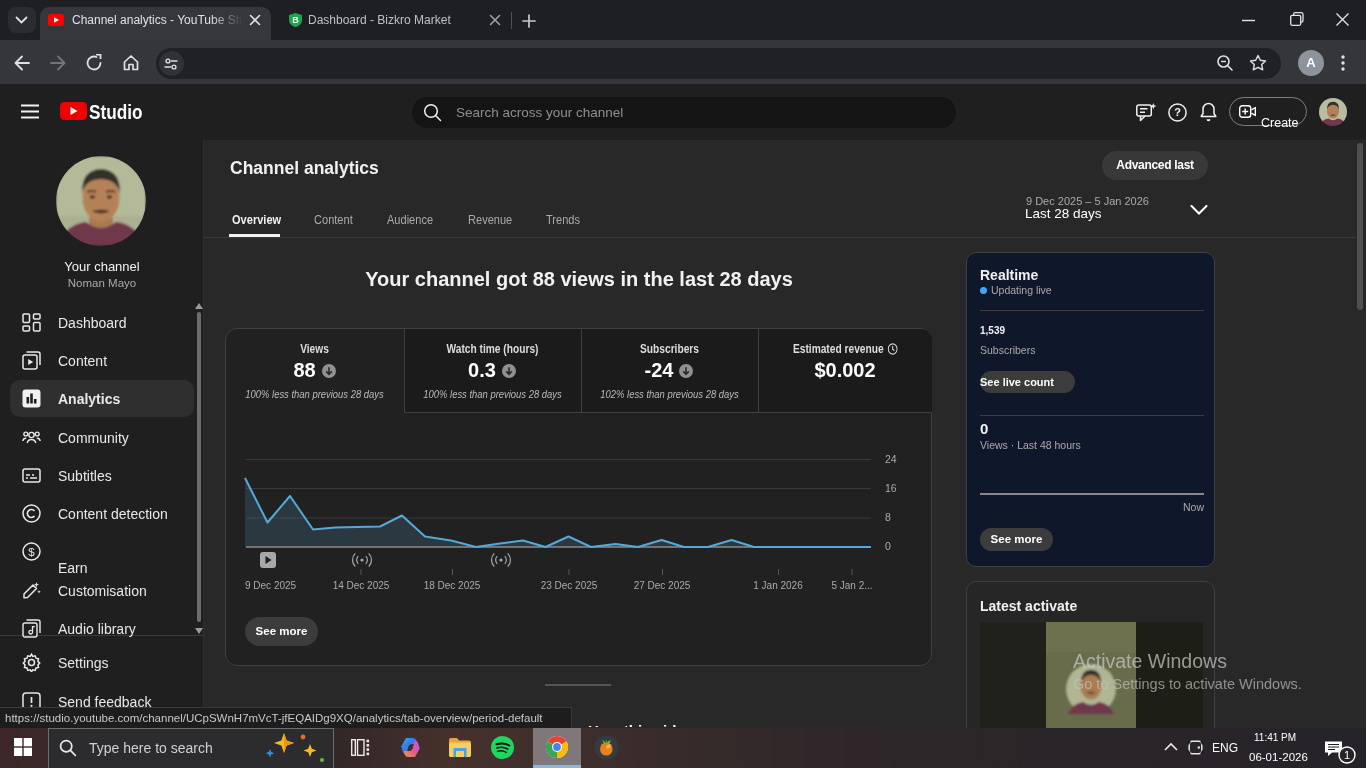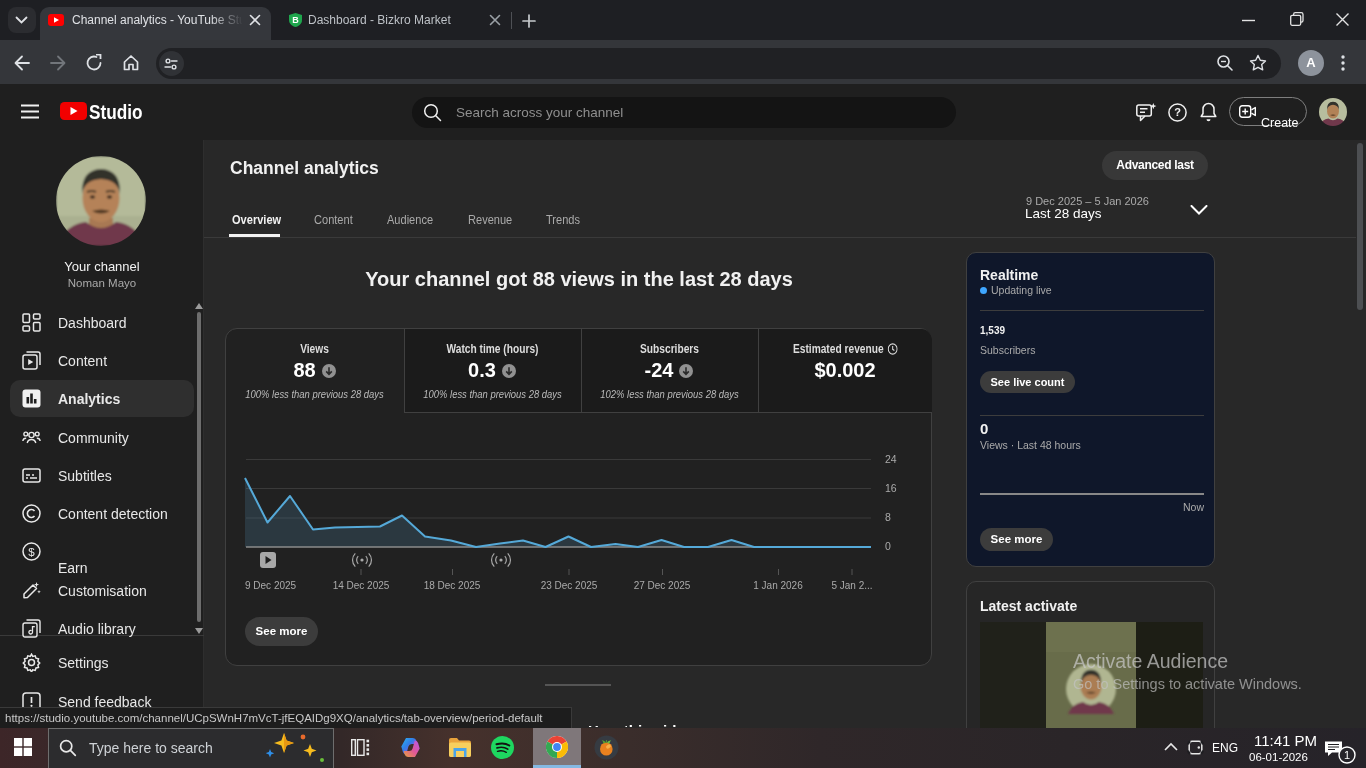--- a/index.html
+++ b/index.html
@@ -411,21 +411,21 @@
 
   <div class="abs" id="rcard1">
     <div class="rpad" style="top:14px;font-size:14px;font-weight:bold;color:#f1f1f1">Realtime</div>
     <svg class="abs" style="left:13px;top:34px" width="7" height="7">
           <circle cx="3.5" cy="3.5" r="3.5" fill="#3ea6ff"></circle>
         </svg>
     <div class="rpad" style="left:24px;top:31px;font-size:10.5px;color:#aaa">Updating live</div>
     <div class="rpad" style="top:57px;width:224px;height:1px;background:#3d3d3d"></div>
     <div class="rpad" style="top:72px;font-size:10px;font-weight:bold;color:#f1f1f1">1,539</div>
     <div class="rpad" style="top:91px;font-size:10.5px;color:#aaa">Subscribers</div>
-    <div class="rpad" style="top:118px;width:95px;height:22px;border-radius:11px;background:#3c3c3c;text-align:center;line-height:22px;font-size:11px;font-weight:bold;color:#fff">See live count</div>
+    <div class="rpad" style="top:118px;width:95px;height:22px;border-radius:11px;background:#3c3c3c;line-height:22px;font-size:11px;font-weight:bold;color:#fff">See live count</div>
     <div class="rpad" style="top:162px;width:224px;height:1px;background:#3d3d3d"></div>
     <div class="rpad" style="top:167px;font-size:15px;font-weight:bold;color:#f1f1f1">0</div>
     <div class="rpad" style="top:186px;font-size:10.5px;color:#aaa">Views · Last 48 hours</div>
     <div class="rpad" style="top:240px;width:224px;height:2px;background:#888"></div>
     <div class="rpad" style="top:248px;width:224px;text-align:right;font-size:10.5px;color:#aaa">Now</div>
     <div class="rpad" style="top:275px;width:73px;height:23px;border-radius:12px;background:#3c3c3c;text-align:center;line-height:23px;font-size:11.5px;font-weight:bold;color:#fff">See more</div>
   </div>
   <div class="abs" id="rcard2">
     <div class="rpad" style="top:16px;font-size:14px;font-weight:bold;color:#f1f1f1">Latest activate</div>
     <svg class="abs" style="left:13px;top:40px" width="223" height="147" viewBox="0 0 223 147">
@@ -447,21 +447,21 @@
           </g>
           <text x="99" y="146" font-size="10" fill="#8ab4f8" font-weight="bold">#sho</text>
         </svg>
   </div>
 </div>
 
 <div class="abs" id="statusbar">
       <div>https://studio.youtube.com/channel/UCpSWnH7mVcT-jfEQAIDg9XQ/analytics/tab-overview/period-default</div>
     </div>
 
-<div class="abs" id="wm1">Activate Audience</div>
+<div class="abs" id="wm1">Activate Windows</div>
 <div class="abs" id="wm2">Go to Settings to activate Windows.</div>
 
 <div class="abs" id="taskbar"></div>
 <div class="abs" id="tsearch">
       <span>Type here to search</span>
     </div>
 <div class="abs" id="chrometile"></div>
 <div class="abs" id="chromeline"></div>
 <svg class="abs" style="left:14px;top:738px" width="18" height="18" viewBox="0 0 18 18">
       <g fill="#fff">
@@ -553,21 +553,21 @@
 
 <svg class="abs" style="left:1164px;top:742px" width="14" height="9" viewBox="0 0 14 9">
       <path d="M1 8 L7 2 L13 8" fill="none" stroke="#e8e8e8" stroke-width="1.6"></path>
     </svg>
 <svg class="abs" style="left:1187px;top:739px" width="17" height="17" viewBox="0 0 17 17">
       <rect x="2.2" y="2.2" width="12.6" height="12.6" rx="3" fill="none" stroke="#e8e8e8" stroke-width="1.5"></rect>
       <path d="M1 5.5 a8 8 0 0 1 2 -3.5 M16 5.5 a8 8 0 0 0 -2 -3.5 M1 11.5 a8 8 0 0 0 2 3.5 M16 11.5 a8 8 0 0 1 -2 3.5" stroke="#1e1d21" stroke-width="2.2" fill="none"></path>
       <circle cx="11.8" cy="8.5" r="1.2" fill="#e8e8e8"></circle>
     </svg>
 <div class="abs traytxt" style="left:1212px;top:741px;font-size:12px">ENG</div>
-<div class="abs traytxt" style="left:1254px;top:732px;font-size:15px">11:41 PM</div>
+<div class="abs traytxt" style="left:1254px;top:732px;font-size:10px">11:41 PM</div>
 <div class="abs traytxt" style="left:1249px;top:751px;font-size:11.5px">06-01-2026</div>
 <svg class="abs" style="left:1325px;top:740px" width="31" height="25" viewBox="0 0 31 25">
       <path d="M0 1.5 h17 v11 h-10 l-4 3.5 v-3.5 h-3 Z" fill="#fff"></path>
       <path d="M3 4.5 h11 M3 7 h11 M3 9.5 h7" stroke="#1e1d21" stroke-width="1.2"></path>
       <circle cx="22" cy="15" r="8" fill="#26242a" stroke="#fff" stroke-width="1.4"></circle>
       <text x="22" y="19" font-size="11" fill="#fff" text-anchor="middle" font-family="Liberation Sans">1</text>
     </svg>
 
 <div class="abs" id="pgsb"></div>
 <div class="abs" id="pgsbthumb"></div>

